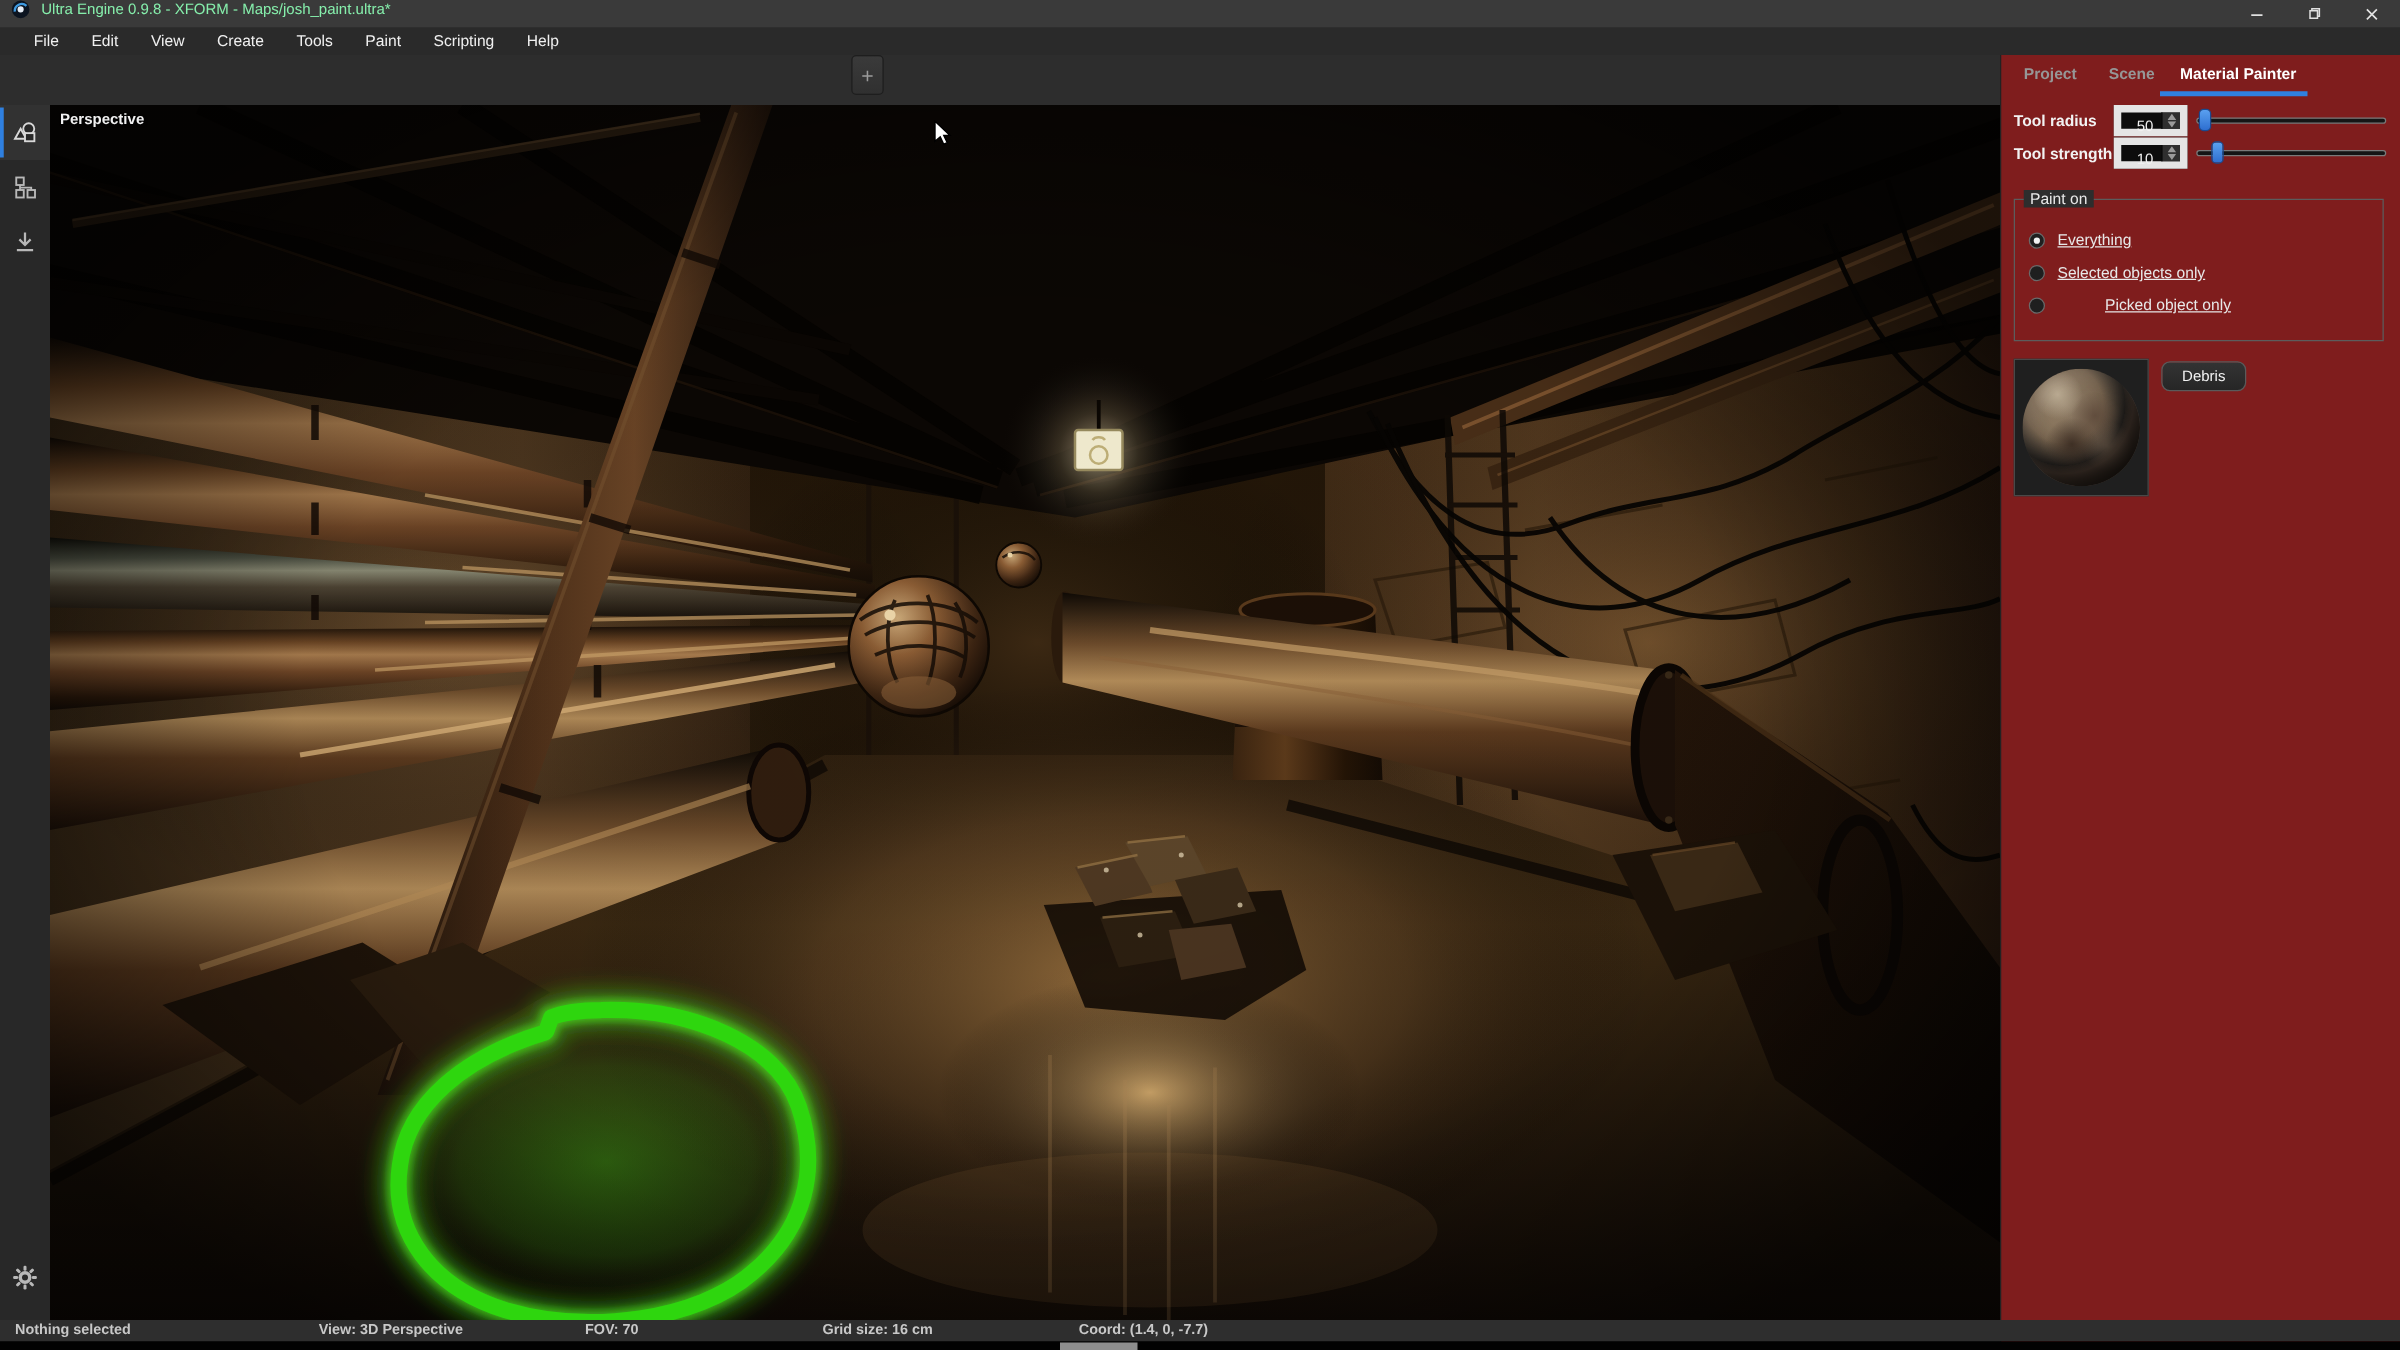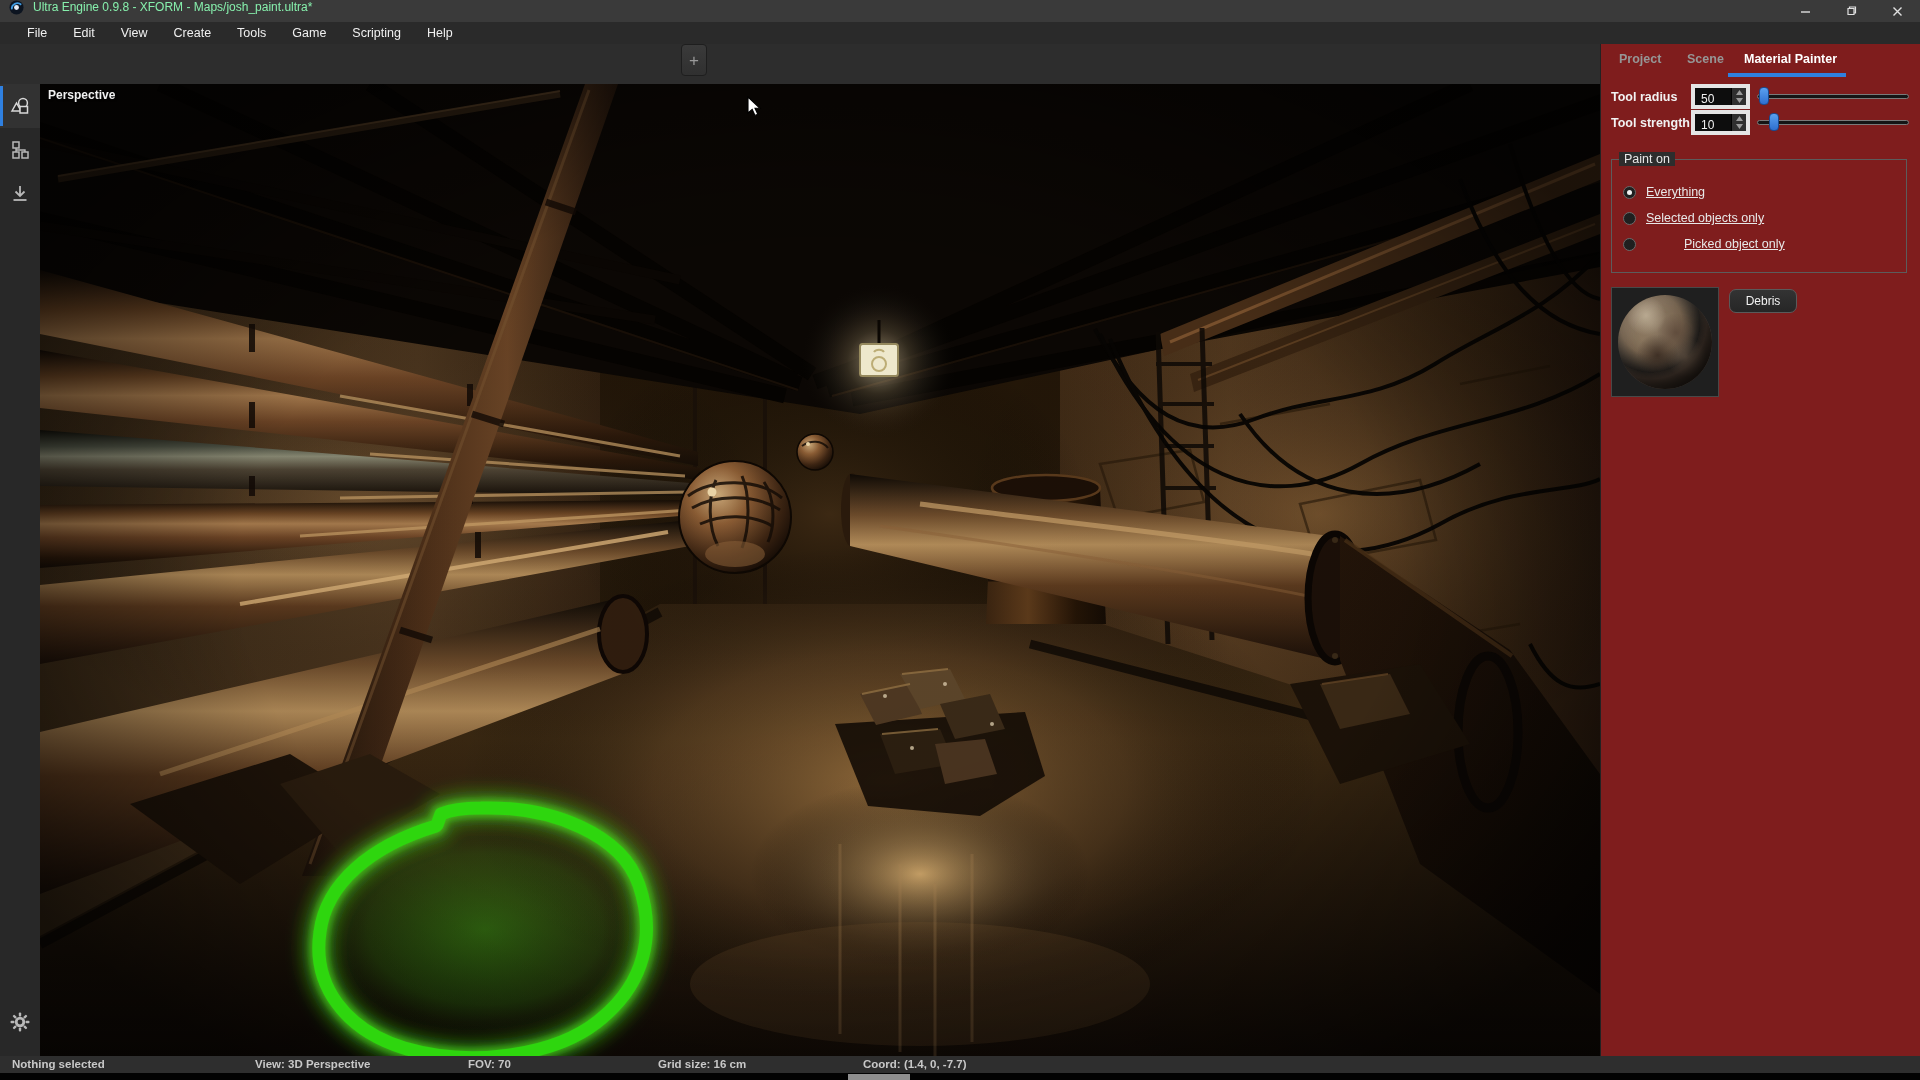--- a/index.html
+++ b/index.html
@@ -41,22 +41,22 @@
   #viewport { left:40px; top:84px; width:1560px; height:972px; background:#140d07; overflow:hidden; }
   #vp-label { left:8px; top:4px; color:#f0f0f0; font-size:12px; font-weight:bold;
               text-shadow:1px 1px 2px #000; z-index:5; }
   
   #panel { left:1600px; top:44px; width:320px; height:1036px; background:#7f1d1d;
            border-left:1px solid #222; color:#e8e8e8; font-size:12.5px; }
   .tab { position:absolute; top:8px; font-size:12.5px; color:#969696; font-weight:600; }
   .tab.active { color:#ffffff; }
   #tab-underline { left:127px; top:29px; width:118px; height:4px; background:#2f80e0; }
   .plabel { font-weight:600; color:#f2f2f2; }
-  .pinput { position:absolute; width:59px; height:25px; background:#0d0d0d; border:4px solid #e5e5e5;
-            display:flex; }
+  .pinput { position:absolute; width:59px; height:25px; background:#0d0d0d; border:6px solid #e5e5e5;
+            display:flex;text-align:center; }
   .pinput .val { flex:1; color:#f0f0f0; font-size:12px; line-height:23px; padding-left:6px; }
   .spin { width:15px; background:#2f2f2f; border-left:1px solid #000; display:flex;
           flex-direction:column; }
   .spin div { flex:1; display:flex; align-items:center; justify-content:center; }
   .spin svg { display:block; }
   .slider-track { position:absolute; height:5px; background:#151515; border:1px solid #7a7a7a;
                   border-radius:3px; }
   .slider-handle { position:absolute; width:10px; height:18px; background:linear-gradient(#5aa0f0,#2e6fd0);
                    border:1px solid #1a4a90; border-radius:4px; }
   #groupbox { left:10px; top:115px; width:296px; height:114px; border:1px solid #5c5c5c; }
@@ -116,21 +116,21 @@
         </svg>
     </div>
   </div>
 
   <div id="menubar" class="abs">
     <span class="menu-item">File</span>
     <span class="menu-item">Edit</span>
     <span class="menu-item">View</span>
     <span class="menu-item">Create</span>
     <span class="menu-item">Tools</span>
-    <span class="menu-item">Game</span>
+    <span class="menu-item">Paint</span>
     <span class="menu-item">Scripting</span>
     <span class="menu-item">Help</span>
   </div>
 
   <div id="toolbar" class="abs">
 
     <div class="tgroup" style="left:10px;">
       <div class="tb">
         <svg width="18" height="18" viewBox="0 0 20 20">
           <path d="M5 2h7l4 4v12H5z" fill="#f2f2f2" stroke="#8a8a8a" stroke-width=".6"></path>

